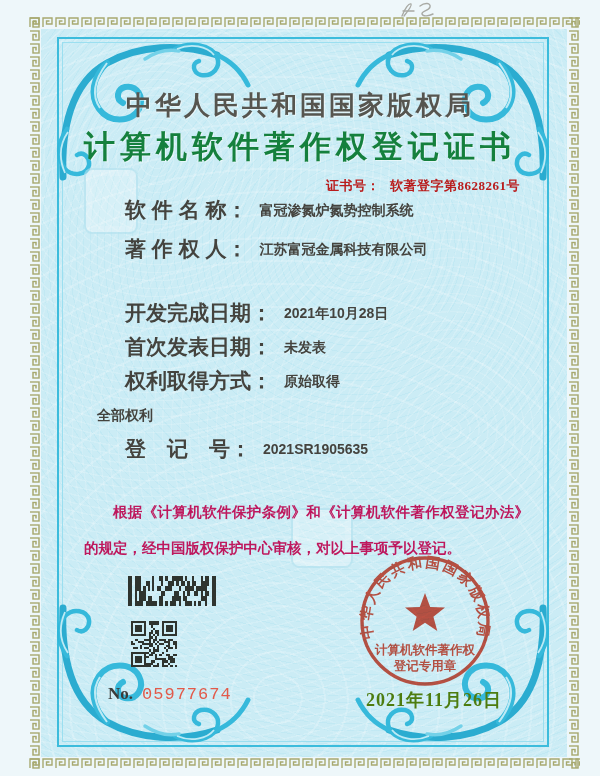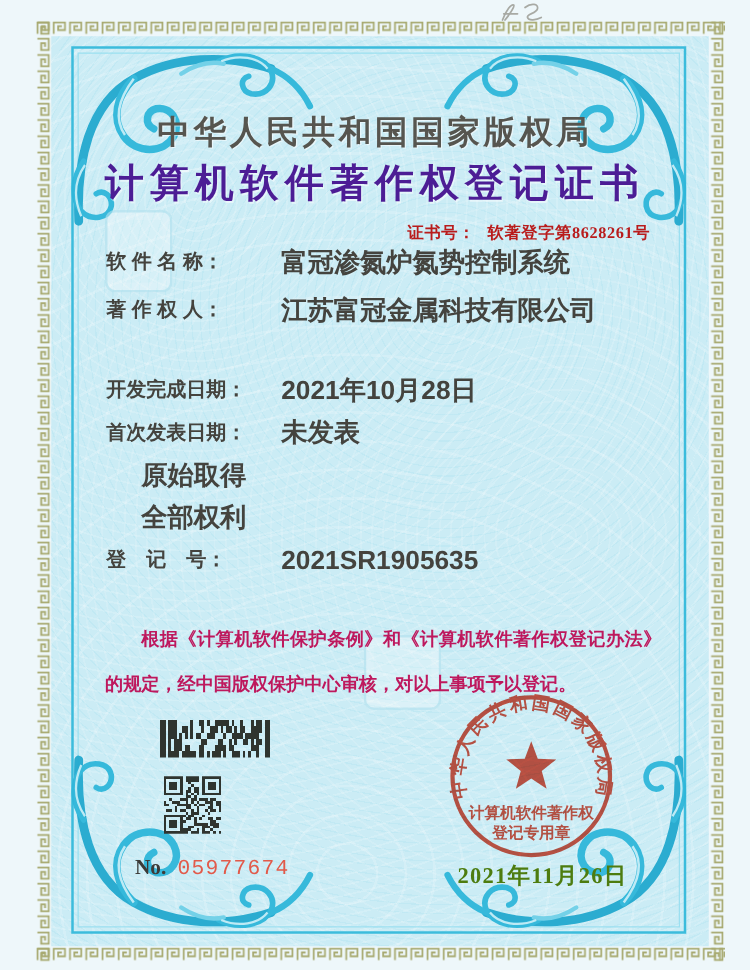--- a/index.html
+++ b/index.html
@@ -52,37 +52,37 @@
 
   .scribble{position:absolute;left:390px;top:0;z-index:2}
 
   .authority{
     position:absolute;left:0;right:0;top:88px;text-align:center;z-index:2;
     font-weight:bold;font-size:26px;letter-spacing:3px;color:#56554f;
     text-shadow:1px 1px 0 rgba(255,255,255,.55);
   }
   .main-title{
     position:absolute;left:0;right:0;top:126px;text-align:center;z-index:2;
-    font-weight:bold;font-size:31px;letter-spacing:5px;color:#4c1d95;
+    font-weight:bold;font-size:31px;letter-spacing:5px;color:#15803d;
     text-shadow:1px 1px 0 rgba(255,255,255,.5);
   }
   .certno{
     position:absolute;right:80px;top:177px;z-index:2;
     font-weight:bold;font-size:13px;color:#b91c1c;letter-spacing:.5px;
   }
   .certno .gap{display:inline-block;width:10px}
 
   .fields{position:absolute;left:85px;top:200px;width:450px;z-index:2}
   .row{display:flex;align-items:flex-start}
   .label{
-    flex:0 0 112px;font-weight:bold;font-size:16px;color:#44433e;
-    white-space:pre;line-height:20px;
+    flex:0 0 112px;font-weight:bold;font-size:21px;color:#44433e;
+    white-space:pre;line-height:20px;margin-left:40px;
   }
   .value{
-    font-weight:bold;font-size:21px;color:#44433e;margin-left:28px;line-height:20px;
+    font-weight:bold;font-size:14px;color:#44433e;margin-left:12px;line-height:20px;
   }
   .r1{margin-bottom:18px}
   .r1 .value div{line-height:21px}
   .r2{margin-bottom:44px}
   .rn{margin-bottom:14px}
 
   .statement{
     position:absolute;left:84px;top:494px;width:445px;z-index:2;
     font-family:"Liberation Serif","DejaVu Serif",serif;
     font-weight:bold;font-size:14.5px;color:#be185d;
@@ -217,20 +217,21 @@
   </div>
   <div class="row rn">
     <span class="label">开发完成日期：</span>
     <span class="value">2021年10月28日</span>
   </div>
   <div class="row rn">
     <span class="label">首次发表日期：</span>
     <span class="value">未发表</span>
   </div>
   <div class="row rn">
+    <span class="label">权利取得方式：</span>
     <span class="value">原始取得</span>
   </div>
   <div class="row rn">
     <span class="value">全部权利</span>
   </div>
   <div class="row rn">
     <span class="label">登　记　号：</span>
     <span class="value">2021SR1905635</span>
   </div>
 </div>

